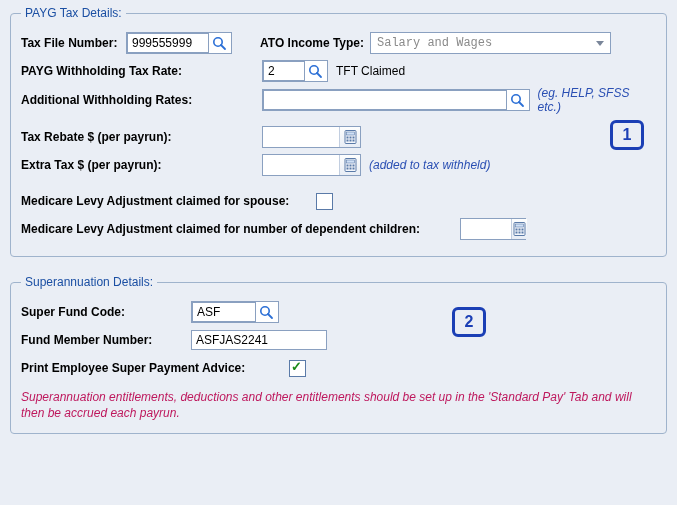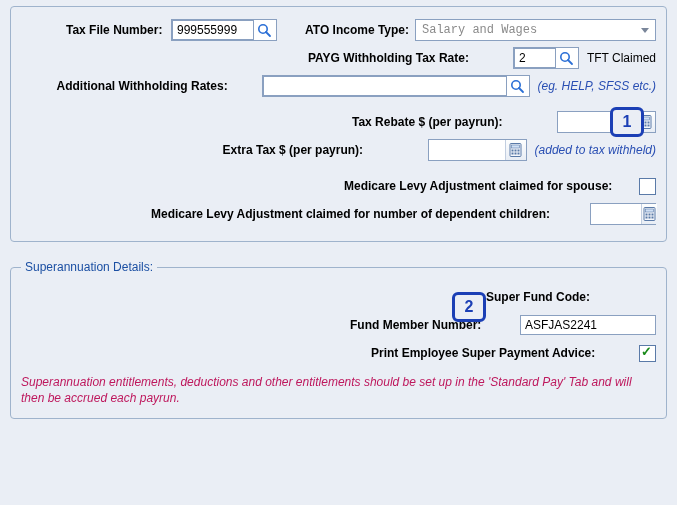--- a/index.html
+++ b/index.html
@@ -26,27 +26,26 @@
   legend {
     color: #1b4fa3;
     padding: 0 4px;
   }
   .row {
     display: flex;
     align-items: center;
     min-height: 26px;
     margin: 2px 0;
     flex-wrap: nowrap;
-    justify-content: flex-end;
   }
   .lbl {
     font-weight: bold;
     color: #000;
   }
-  .lbl.w1 { width: 205px; }
+  .lbl.w1 { width: 241px; }
   .lbl.w-tfn { width: 105px; }
   .lbl.w-ato { width: 110px; }
   .lbl.w-super1 { width: 170px; }
   .lbl.med-sp { width: 295px; }
   .hint {
     color: #2a4fb3;
     font-style: italic;
     margin-left: 8px;
   }
   .plain {
@@ -192,20 +191,21 @@
       <rect x="3.5" y="10.5" width="2" height="2" fill="#5a7aa8"></rect>
       <rect x="6.5" y="10.5" width="2" height="2" fill="#5a7aa8"></rect>
       <rect x="9.5" y="10.5" width="2" height="2" fill="#5a7aa8"></rect>
     </g>
   </defs>
 </svg>
 
 <div class="page">
 
   <fieldset>
+    <legend>PAYG Tax Details:</legend>
 
     <div class="badge" style="top:100px; right:22px;">
         <span>1</span>
       </div>
 
     <div class="row">
       <span class="lbl w-tfn">Tax File Number:</span>
       <span class="lookup" style="width:106px;">
         <input type="text" style="width: 82px;" value="999555999">
         <span class="mag">
@@ -296,20 +296,28 @@
 
   <fieldset>
     <legend>Superannuation Details:</legend>
 
     <div class="badge" style="top:18px; right:180px;">
         <span>2</span>
       </div>
 
     <div class="row">
       <span class="lbl w-super1">Super Fund Code:</span>
+      <span class="lookup" style="width:88px;">
+        <input type="text" style="width: 64px;" value="ASF">
+        <span class="mag">
+            <svg width="16" height="16">
+              <use href="#mag"></use>
+            </svg>
+          </span>
+      </span>
     </div>
 
     <div class="row">
       <span class="lbl w-super1">Fund Member Number:</span>
       <input type="text" class="fld" style="width: 136px;" value="ASFJAS2241">
     </div>
 
     <div class="row">
       <span class="lbl" style="width:268px;">Print Employee Super Payment Advice:</span>
       <span class="chk checked"></span>

